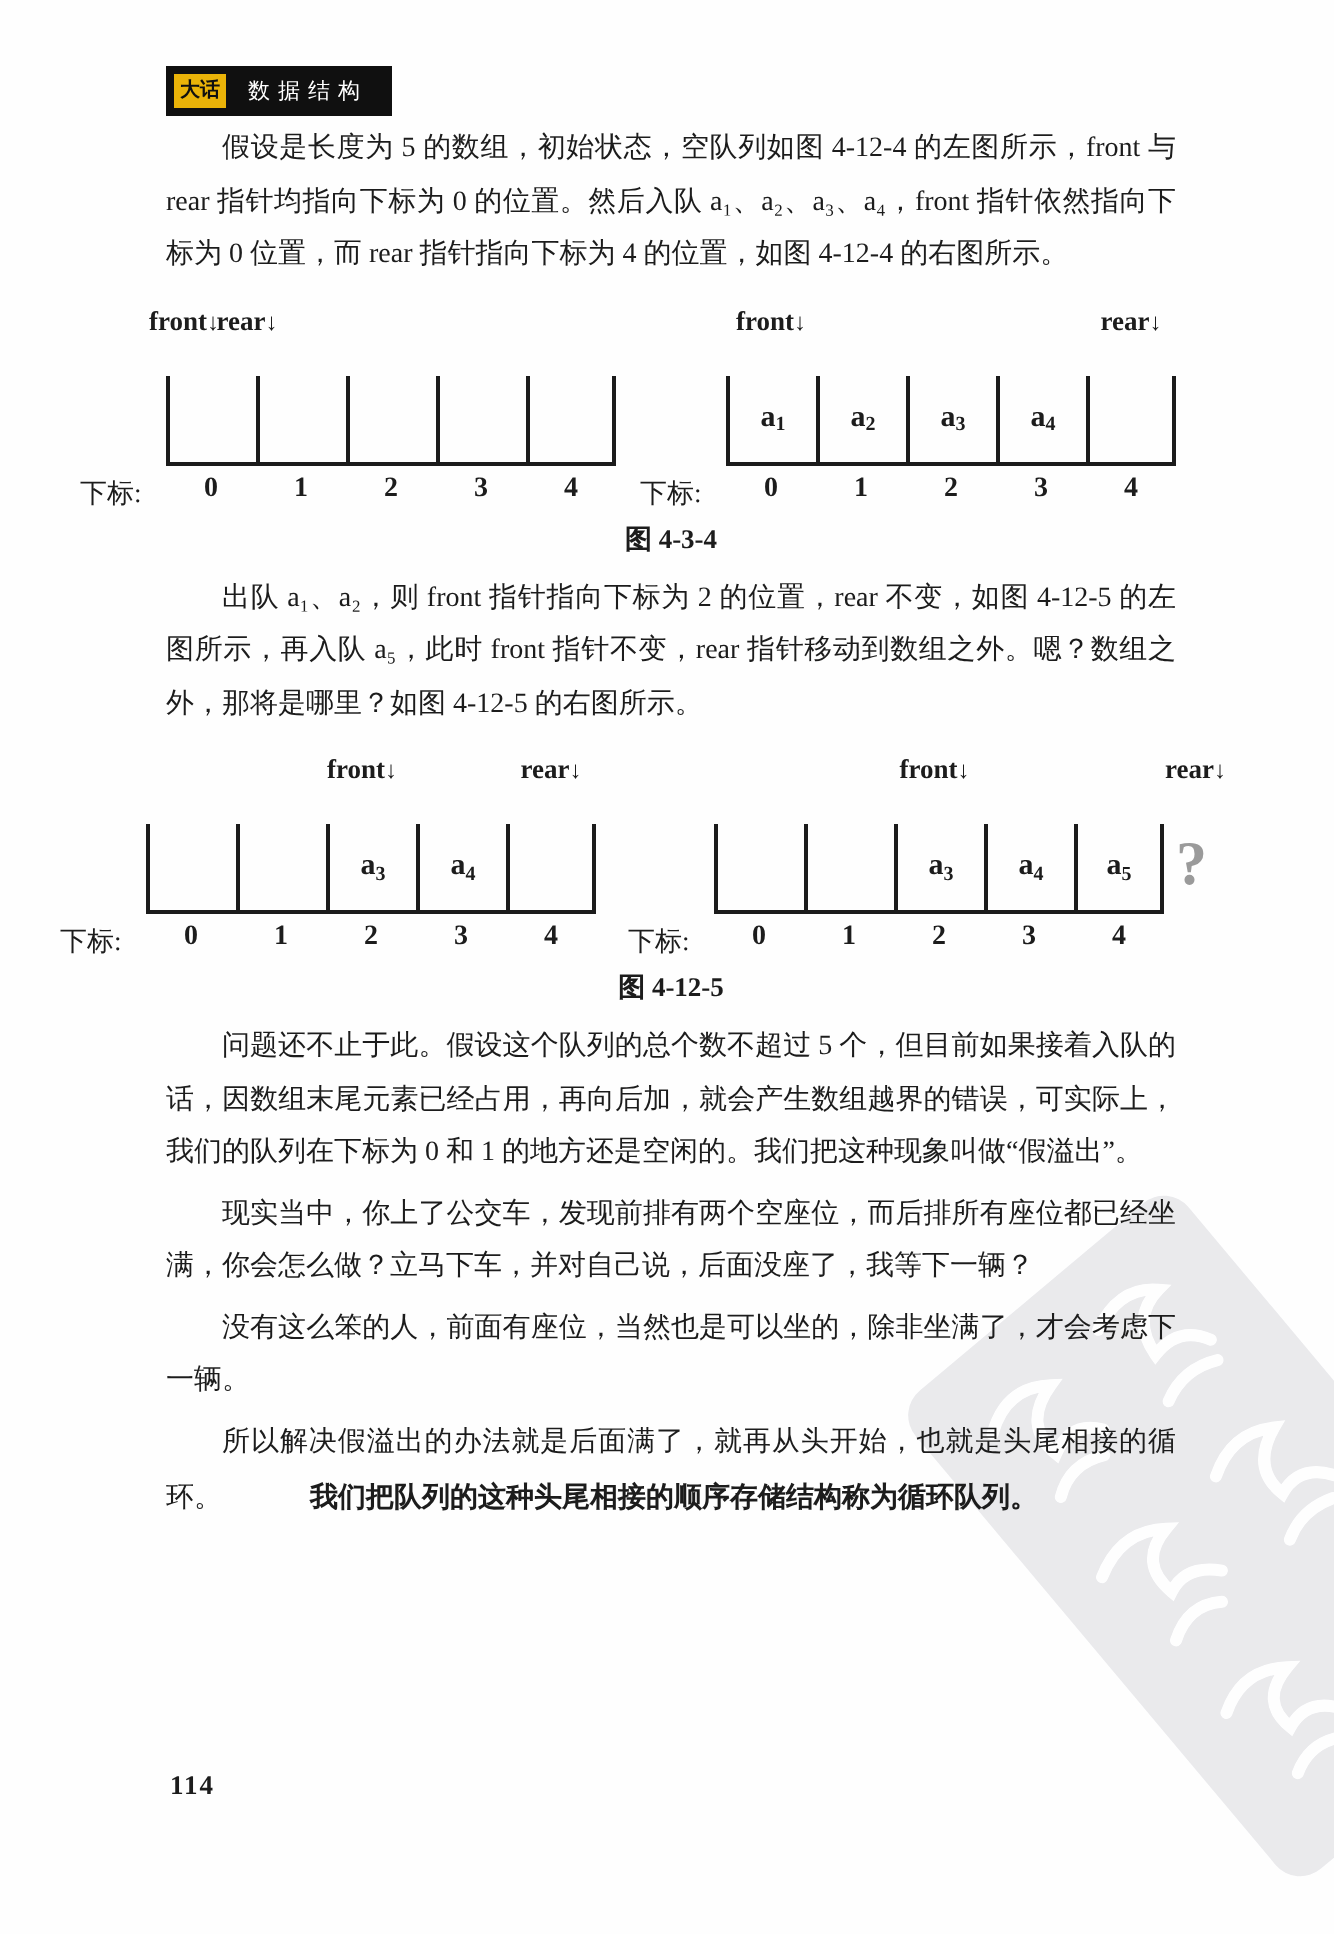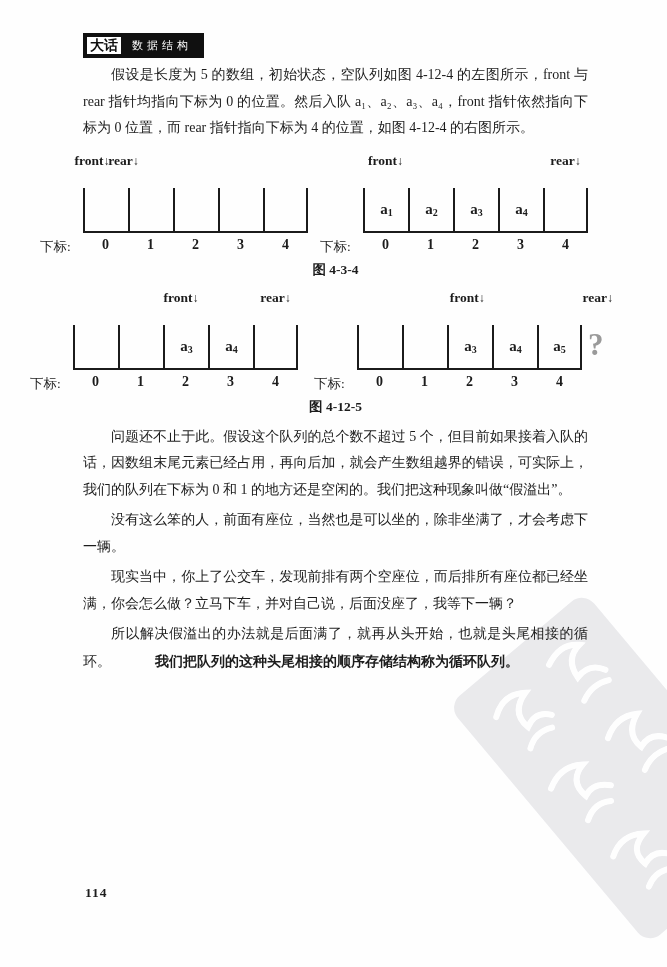--- a/index.html
+++ b/index.html
@@ -18,23 +18,23 @@
   }
   .stamp svg { position:absolute; top:0; left:0; }
   
   .content { position:relative; z-index:1; padding:33px 79px 0 83px; }
   
   .logo {
     display:inline-flex; align-items:center; background:#101010;
     padding:3px 12px 3px 3px; height:25px;
   }
   .logo-box {
-    background:#ffffff; color:#101010; border:1px solid #101010;
+    background:#eab308; color:#101010; border:1px solid #101010;
     font-family:"Liberation Sans","DejaVu Sans",sans-serif;
-    font-weight:bold; font-size:14px; line-height:17px; padding:0 3px;
+    font-weight:bold; font-size:10px; line-height:17px; padding:0 3px;
   }
   .logo-title {
     color:#ffffff; font-size:11px; letter-spacing:4px; margin-left:10px;
     font-family:"Liberation Serif","DejaVu Serif",serif;
   }
   
   p.body-text {
     font-size:14px; line-height:26.5px; text-align:justify;
     text-indent:2em; margin:4px 0;
   }
@@ -202,20 +202,21 @@
           <span class="idx">1</span>
           <span class="idx">2</span>
           <span class="idx">3</span>
           <span class="idx">4</span>
         </div>
       </div>
     </div>
     <div class="fig-caption">图 4-3-4</div>
 
     
+    <p class="body-text">出队 a₁、a₂，则 front 指针指向下标为 2 的位置，rear 不变，如图 4-12-5 的左图所示，再入队 a₅，此时 front 指针不变，rear 指针移动到数组之外。嗯？数组之外，那将是哪里？如图 4-12-5 的右图所示。</p>
 
     
     <div class="fig-row">
 
       <div class="diagram" style="margin-left:-10px">
         <div class="ptr-layer">
           <div class="ptr" style="left:48%">
             <span class="ptr-label">front</span>
             <span class="ptr-arrow">↓</span>
           </div>
@@ -297,22 +298,22 @@
           <span class="idx">2</span>
           <span class="idx">3</span>
           <span class="idx">4</span>
         </div>
       </div>
     </div>
     <div class="fig-caption">图 4-12-5</div>
 
     
     <p class="body-text">问题还不止于此。假设这个队列的总个数不超过 5 个，但目前如果接着入队的话，因数组末尾元素已经占用，再向后加，就会产生数组越界的错误，可实际上，我们的队列在下标为 0 和 1 的地方还是空闲的。我们把这种现象叫做“假溢出”。</p>
+    <p class="body-text">现实当中，你上了公交车，发现前排有两个空座位，而后排所有座位都已经坐满，你会怎么做？立马下车，并对自己说，后面没座了，我等下一辆？</p>
     <p class="body-text">没有这么笨的人，前面有座位，当然也是可以坐的，除非坐满了，才会考虑下一辆。</p>
-    <p class="body-text">现实当中，你上了公交车，发现前排有两个空座位，而后排所有座位都已经坐满，你会怎么做？立马下车，并对自己说，后面没座了，我等下一辆？</p>
 
     
 
     
     <p class="body-text"><span>所以解决假溢出的办法就是后面满了，就再从头开始，也就是头尾相接的循环。</span><span class="bold-sans">我们把队列的这种头尾相接的顺序存储结构称为循环队列。</span></p>
 
     
 
   </div>
 

